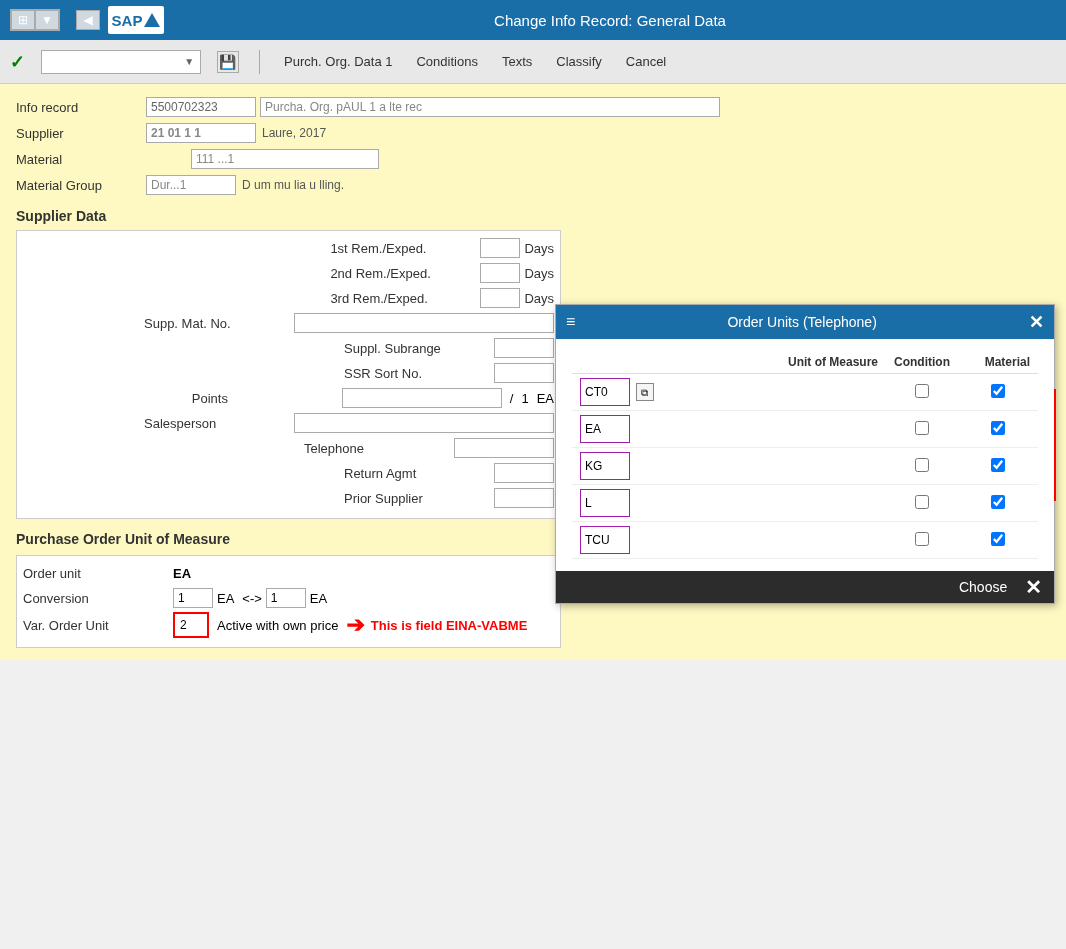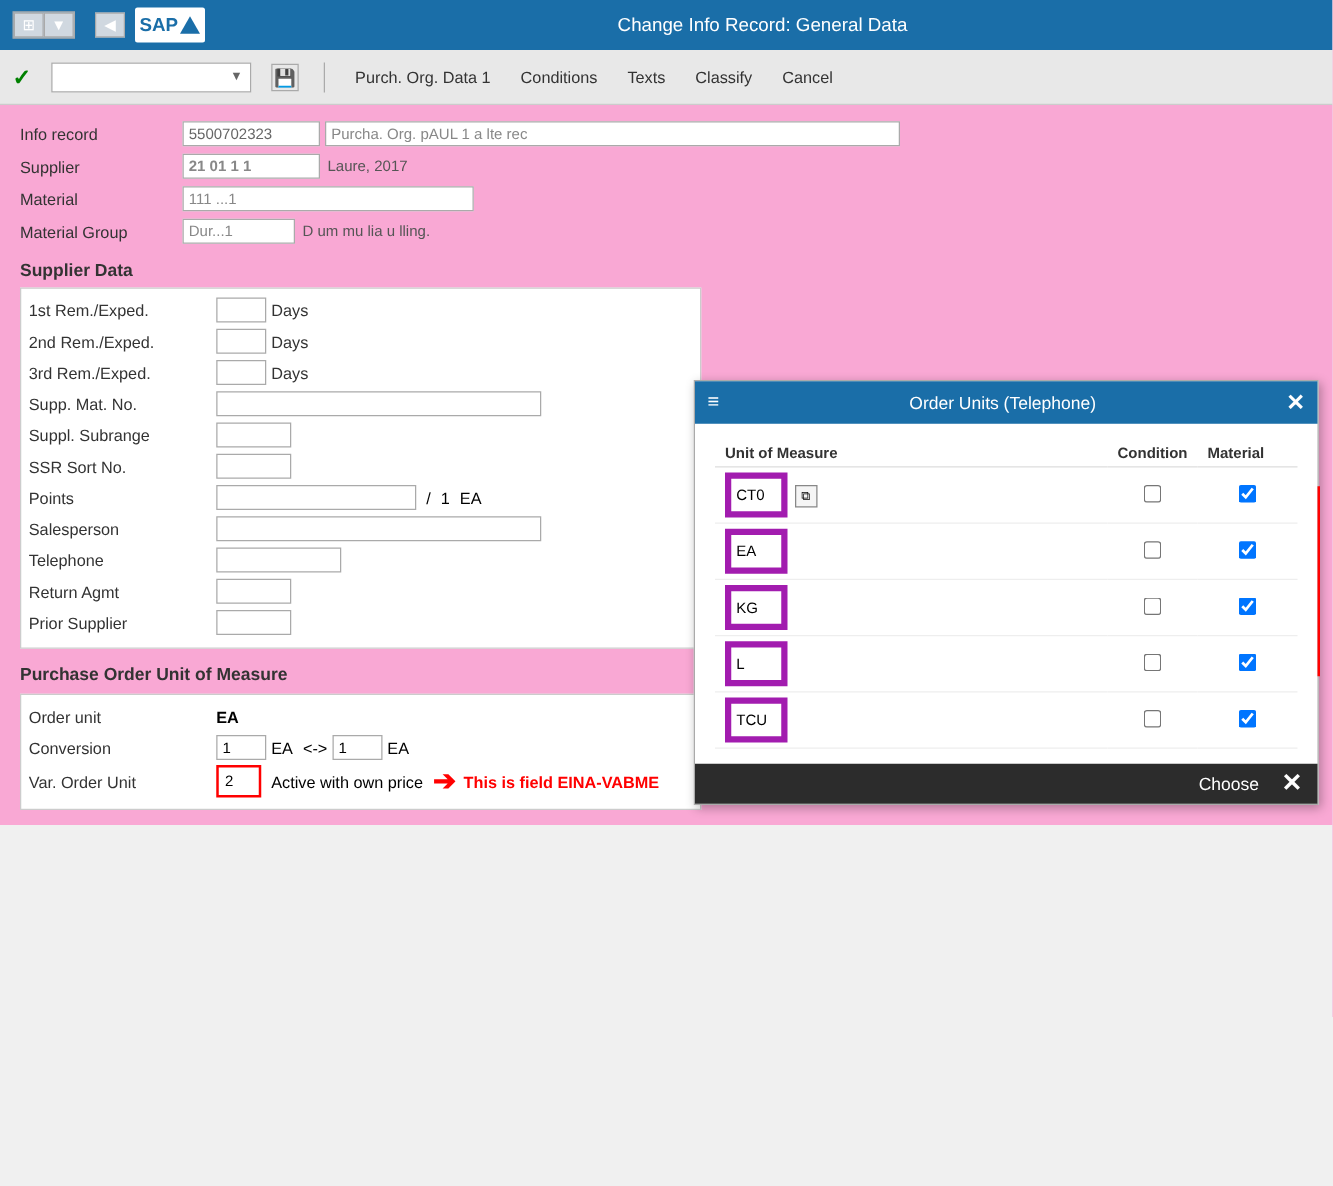--- a/index.html
+++ b/index.html
@@ -91,21 +91,21 @@
       width: 22px; height: 22px;
       background: #e8e8e8;
       border: 1px solid #aaa;
       display: flex; align-items: center; justify-content: center;
       cursor: pointer;
       font-size: 14px;
     }
 
     
     .main-content {
-      background: #f9a8d4;
+      background: #fef9c3;
       padding: 12px 16px;
       position: relative;
     }
 
     
     .form-section {
       margin-bottom: 8px;
     }
     .form-row {
       display: flex;
@@ -144,20 +144,21 @@
       border: 1px solid #ccc;
       background: white;
       width: 545px;
       padding: 6px;
     }
     .supplier-row {
       display: flex;
       align-items: center;
       margin-bottom: 3px;
       min-height: 22px;
+      justify-content: flex-end;
     }
     .supplier-label {
       width: 150px;
       color: #333;
       font-size: 13px;
       flex-shrink: 0;
     }
     .supplier-input {
       border: 1px solid #aaa;
       background: white;
@@ -252,31 +253,31 @@
     }
     .popup-table-wrap {
       padding: 12px 16px;
       position: relative;
     }
     .popup-col-header {
       font-size: 12px;
       color: #333;
       font-weight: bold;
       padding: 4px 8px;
-      text-align: left;
+      text-align: right;
       border-bottom: 1px solid #ddd;
     }
     .popup-cell {
       padding: 4px 8px;
       border-bottom: 1px solid #eee;
       font-size: 13px;
       vertical-align: middle;
     }
     .uom-input {
-      border: 5px solid #a21caf;
+      border: 1px solid #a21caf;
       width: 50px;
       height: 20px;
       padding: 13px 4px;
       font-size: 12px;
     }
     .uom-copy-icon {
       display: inline-block;
       border: 1px solid #888;
       width: 18px;
       height: 18px;
@@ -411,21 +412,21 @@
       <input class="form-input" style="width: 110px;" value="5500702323" readonly="">
       <input class="form-input form-input-wide" value="Purcha. Org. pAUL 1 a lte rec" readonly="" style="margin-left: 4px; color: rgb(136, 136, 136);">
     </div>
     <div class="form-row">
       <span class="form-label">Supplier</span>
       <input class="form-input" style="width: 110px; color: rgb(136, 136, 136); font-weight: bold;" value="21 01 1 1" readonly="">
       <span class="form-text">Laure, 2017</span>
     </div>
     <div class="form-row">
       <span class="form-label">Material</span>
-      <input class="form-input" style="width: 233px; color: rgb(136, 136, 136);" value="111 ...1" readonly="">
+      <input class="form-input" style="width: 188px; color: rgb(136, 136, 136); margin-left: 45px;" value="111 ...1" readonly="">
     </div>
     <div class="form-row">
       <span class="form-label">Material Group</span>
       <input class="form-input" style="width: 90px; color: rgb(136, 136, 136);" value="Dur...1" readonly="">
       <span class="form-text">D um mu lia u lling.</span>
     </div>
   </div>
 
   <div class="section-header">Supplier Data</div>
   <div class="supplier-section">

